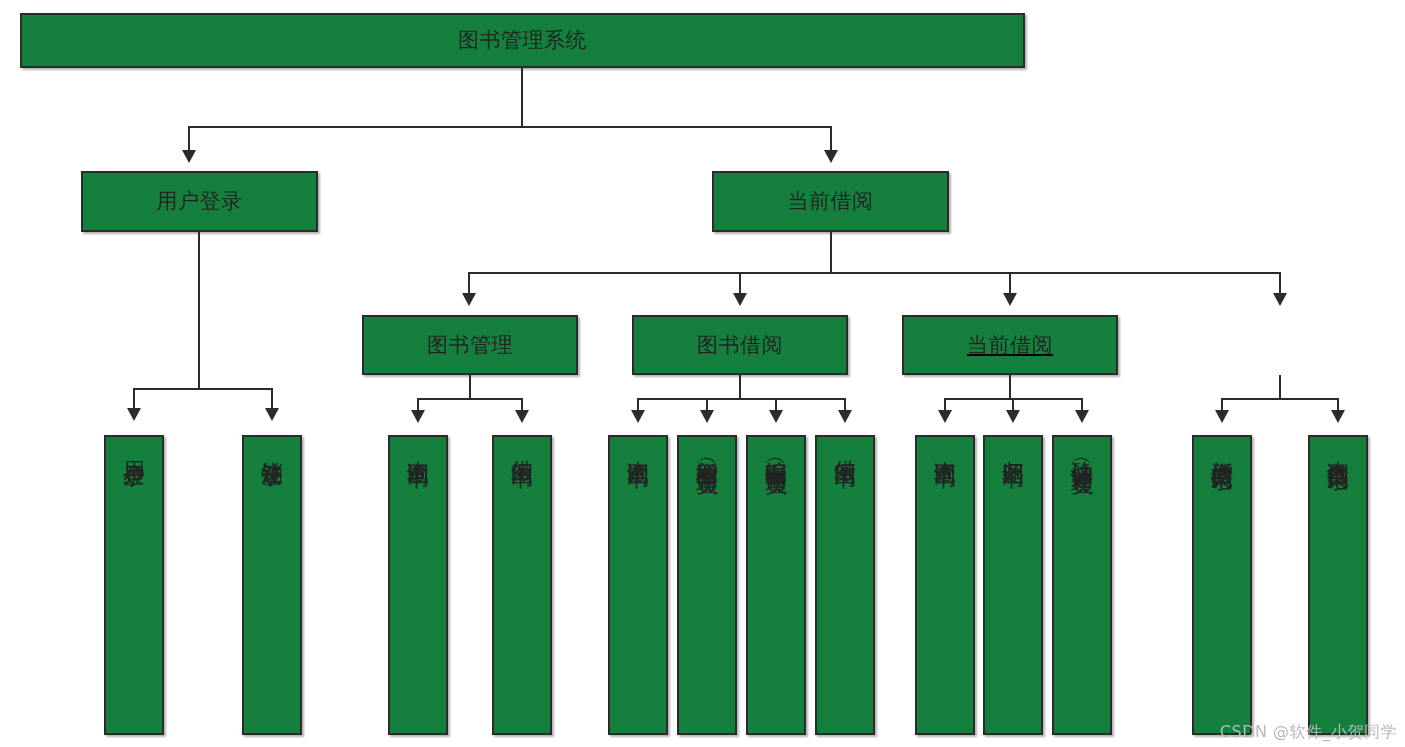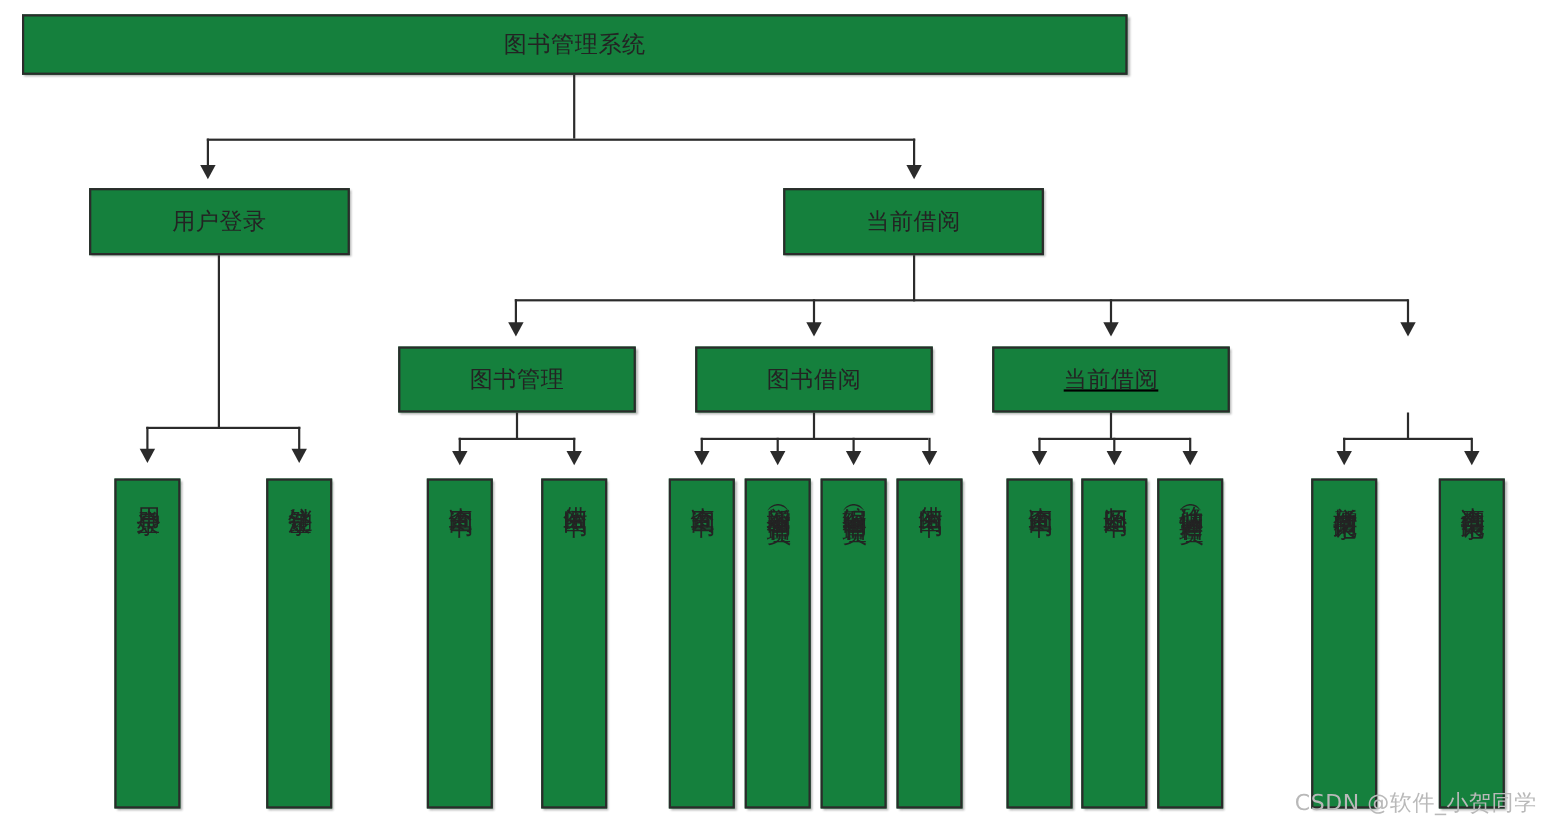--- a/index.html
+++ b/index.html
@@ -18,21 +18,21 @@
              font-size:22px;letter-spacing:2px;line-height:1.0;white-space:nowrap;}
 
   
   .ln{position:absolute;background:#2b2b2b;}
   .v{width:2px;}
   .h{height:2px;}
   .arrow{position:absolute;width:0;height:0;
          border-left:7px solid transparent;border-right:7px solid transparent;
          border-top:13px solid #2b2b2b;}
 
-  .wm{position:absolute;right:8px;bottom:4px;color:#b9b9b9;font-size:20px;
+  .wm{position:absolute;right:8px;bottom:4px;color:#b9b9b9;font-size:16px;
       letter-spacing:.5px;white-space:nowrap;}
 </style>
 </head>
 <body>
 
 <div id="stage">
 
   <div class="node" style="left:20px;top:13px;width:1005px;height:55px;">
     <span class="lbl">图书管理系统</span>
   </div>

